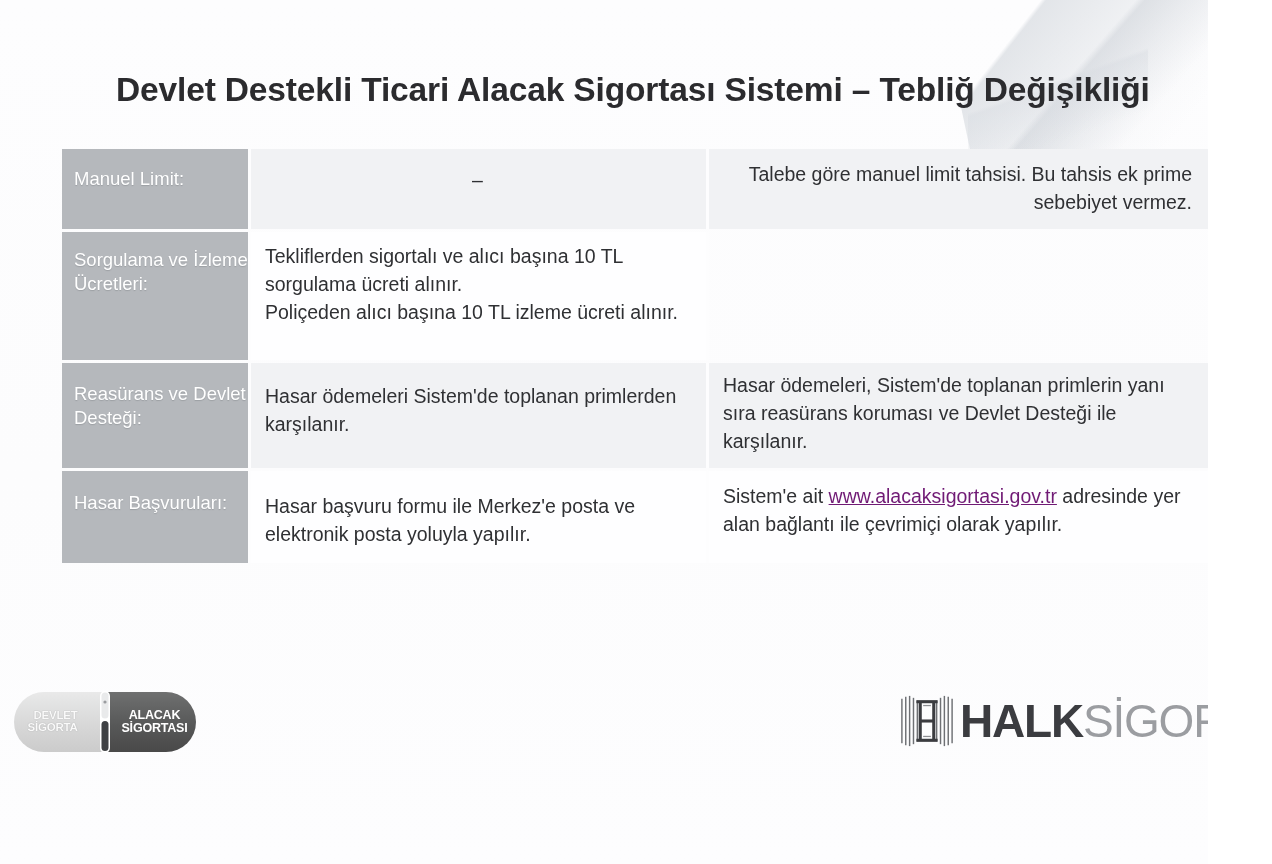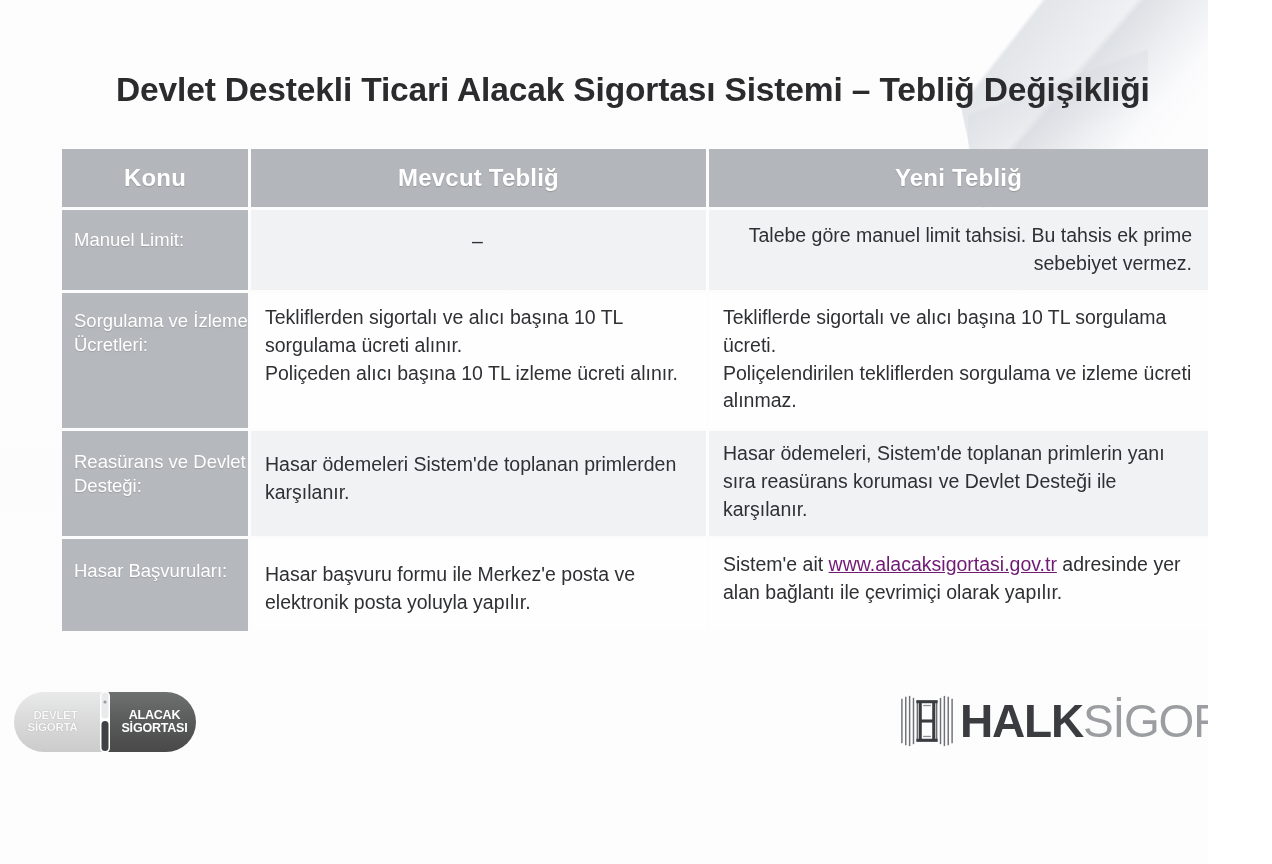--- a/index.html
+++ b/index.html
@@ -229,48 +229,37 @@
 <div id="slide">
 
   <div class="corner-deco" id="deco-a"></div>
   <div class="corner-deco" id="deco-b"></div>
   <div class="corner-deco" id="deco-c"></div>
 
   <div id="title">Devlet Destekli Ticari Alacak Sigortası Sistemi – Tebliğ Değişikliği</div>
 
   <div id="table">
 
-    <div class="row" id="head-row">
-      <div class="hcell" id="hcell-konu">Konu</div>
-      <div class="hgap"></div>
-      <div class="hcell" id="hcell-mevcut">Mevcut Tebliğ</div>
-      <div class="hgap"></div>
-      <div class="hcell" id="hcell-yeni">Yeni Tebliğ</div>
-    </div>
 
     <div class="row drow" id="row-1">
       <div class="label-cell">Manuel Limit:</div>
       <div class="gap-cell"></div>
       <div class="body-cell col-mevcut tint center-dash">–</div>
       <div class="gap-cell"></div>
       <div class="body-cell col-yeni tint">Talebe göre manuel limit tahsisi. Bu tahsis ek prime sebebiyet vermez.</div>
     </div>
 
     <div class="row drow" id="row-2">
       <div class="label-cell">Sorgulama ve İzleme Ücretleri:</div>
       <div class="gap-cell"></div>
       <div class="body-cell col-mevcut plain">
         <div>Tekliflerden sigortalı ve alıcı başına 10 TL sorgulama ücreti alınır.</div>
         <div>Poliçeden alıcı başına 10 TL izleme ücreti alınır.</div>
       </div>
       <div class="gap-cell"></div>
-      <div class="body-cell col-yeni plain">
-        <div>Tekliflerde sigortalı ve alıcı başına 10 TL sorgulama ücreti.</div>
-        <div>Poliçelendirilen tekliflerden sorgulama ve izleme ücreti alınmaz.</div>
-      </div>
     </div>
 
     <div class="row drow" id="row-3">
       <div class="label-cell">Reasürans ve Devlet Desteği:</div>
       <div class="gap-cell"></div>
       <div class="body-cell col-mevcut tint">Hasar ödemeleri Sistem'de toplanan primlerden karşılanır.</div>
       <div class="gap-cell"></div>
       <div class="body-cell col-yeni tint">Hasar ödemeleri, Sistem'de toplanan primlerin yanı sıra reasürans koruması ve Devlet Desteği ile karşılanır.</div>
     </div>
 

